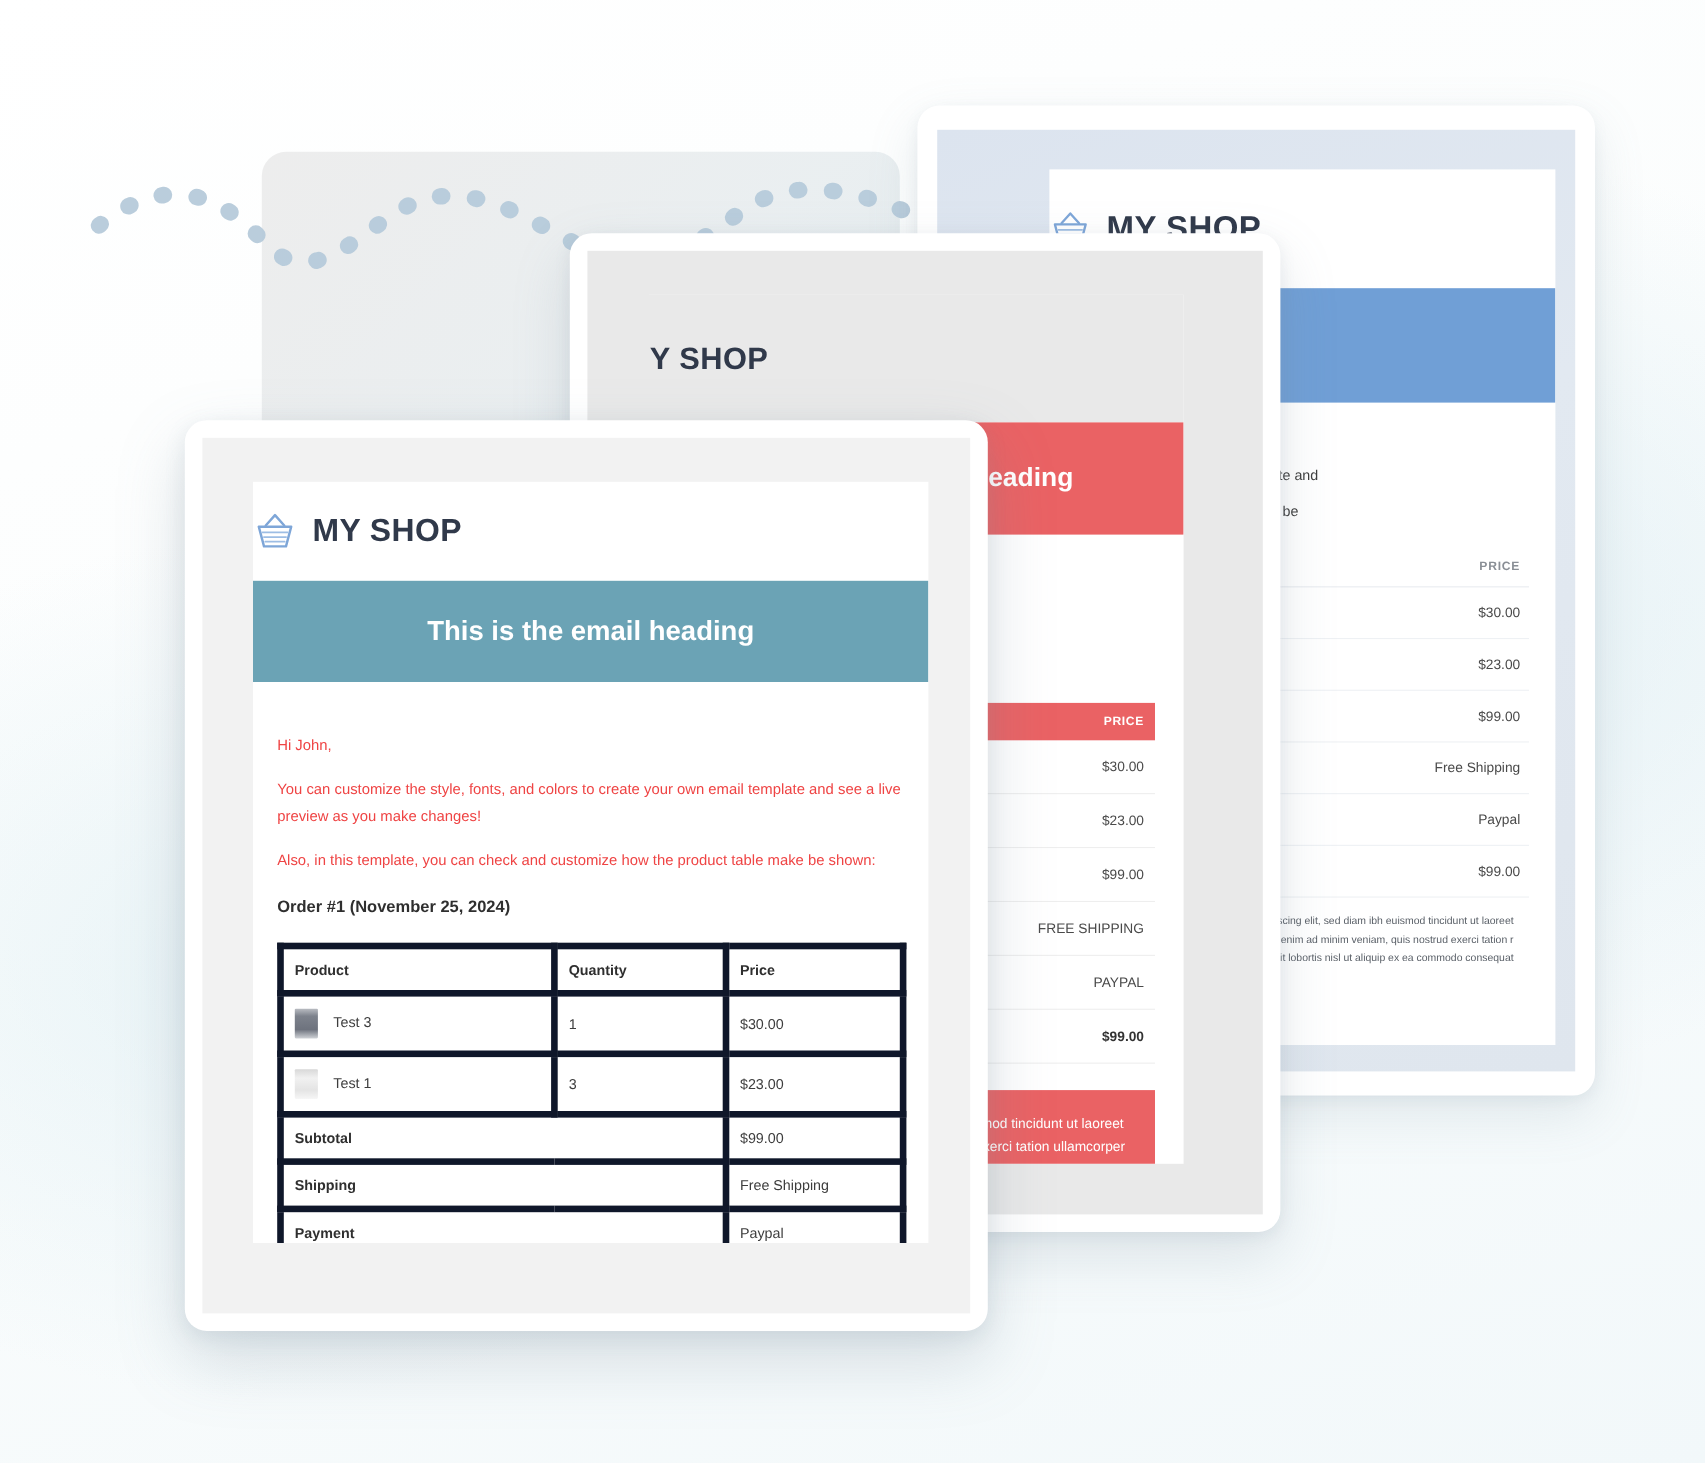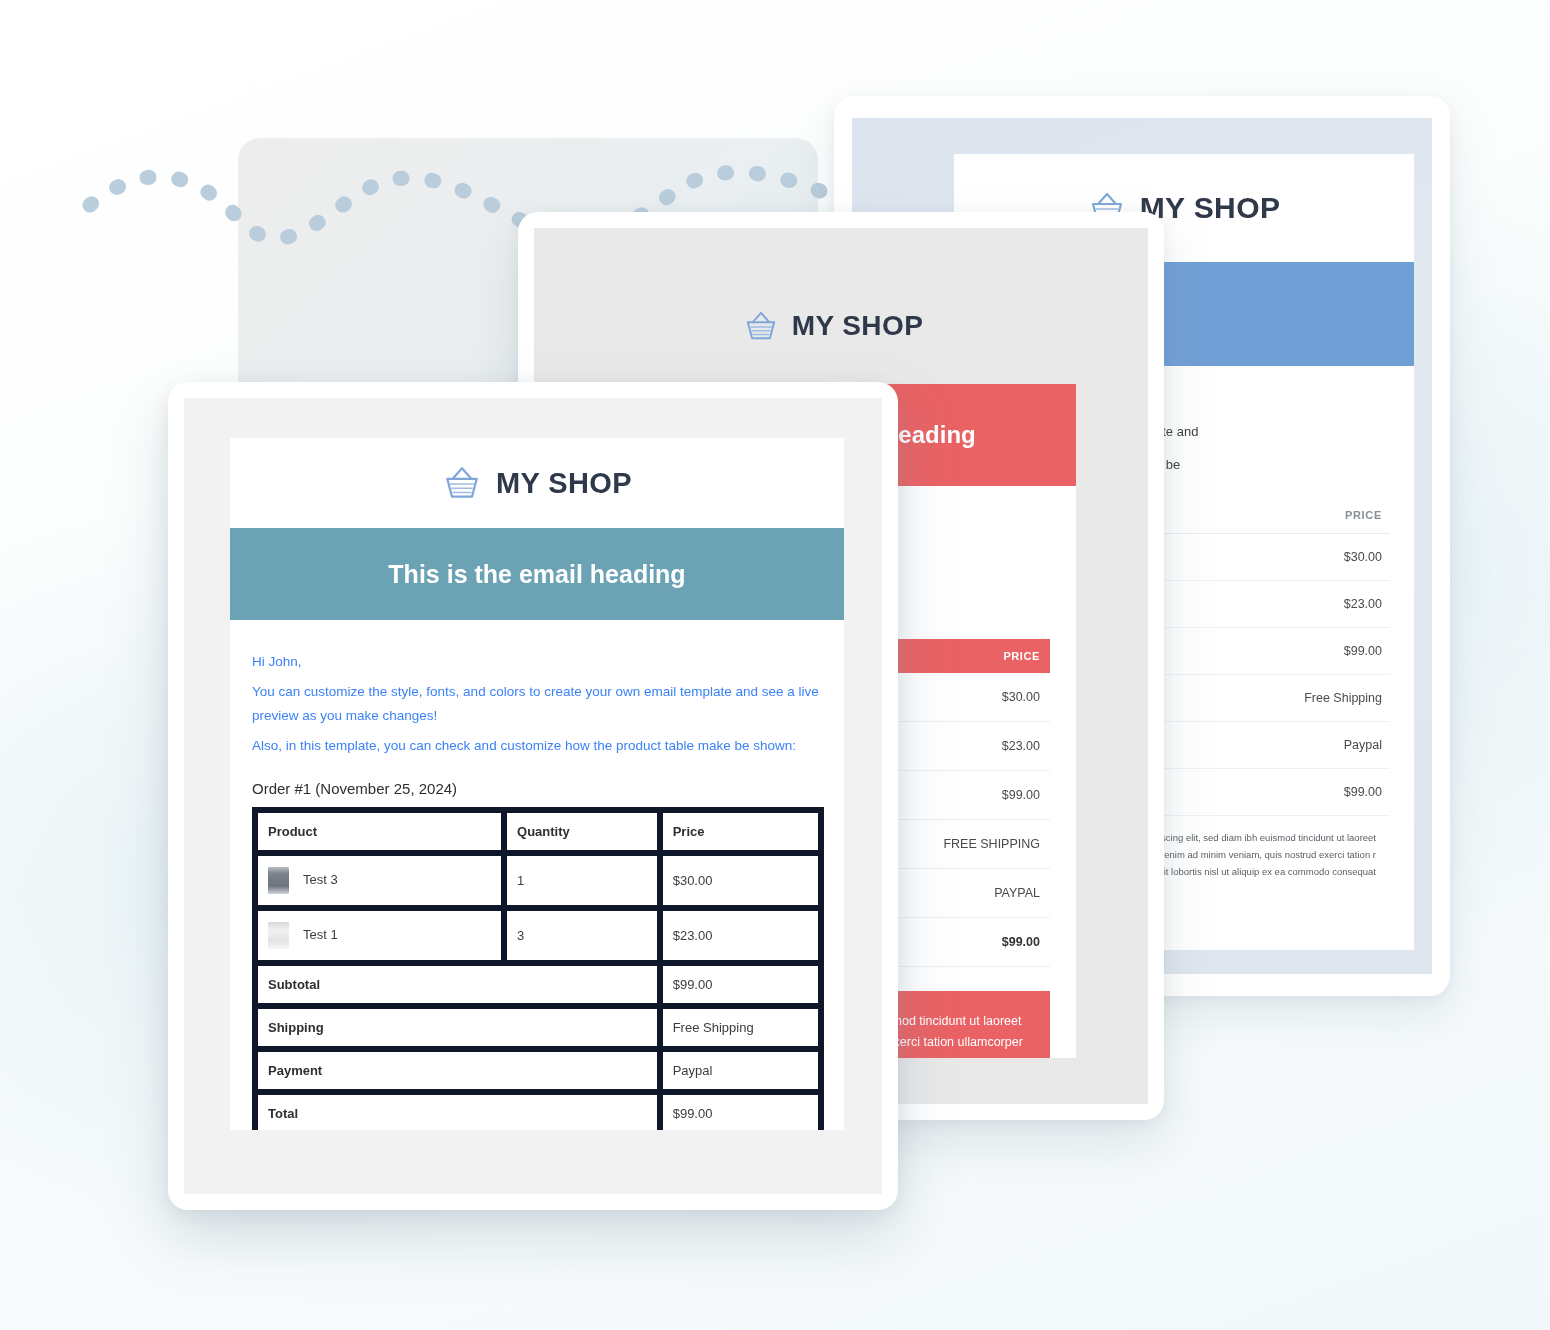--- a/index.html
+++ b/index.html
@@ -24,40 +24,40 @@
     opacity:.95;
   }
   .bg-panel-fade{
     position:absolute;left:238px;top:560px;width:580px;height:180px;
     background:linear-gradient(180deg,rgba(255,255,255,0) 0%,#ffffff 88%);
   }
   .wave{position:absolute;left:80px;top:160px;width:760px;height:110px;}
 
   
   .card{position:absolute;background:#ffffff;border-radius:20px;}
-  .brandbar{display:flex;align-items:center;justify-content:center;}
+  .brandbar{display:flex;align-items:center;}
   .brand-text{
     font-weight:bold;color:#30394a;letter-spacing:.4px;
   }
   .basket{display:block;}
   .heading{
     color:#ffffff;font-weight:bold;text-align:center;
   }
 
   
   #front{left:168px;top:382px;width:730px;height:828px;
     box-shadow:0 26px 60px rgba(120,140,155,0.26), 0 6px 18px rgba(120,140,155,0.14);}
   #front .frame-pad{position:absolute;left:16px;top:16px;width:698px;height:796px;background:#f2f2f2;}
   #front .body{position:absolute;left:62px;top:56px;width:614px;height:692px;background:#ffffff;}
   #front .brandbar{height:90px;gap:14px;}
   #front .brand-text{font-size:29px;}
   #front .heading{background:#6ba3b5;height:92px;line-height:92px;font-size:25px;}
   #front .content{padding:30px 20px 0 22px;}
-  #front .p{font-size:13.5px;color:#3b82f6;line-height:1.78;margin:0 0 6px 0;}
-  #front .ordertitle{font-size:15px;font-weight:normal;color:#2f2f2f;margin:22px 0 10px 0;}
+  #front .p{font-size:13.5px;color:#ef4444;line-height:1.78;margin:16px 0 6px 0;}
+  #front .ordertitle{font-size:15px;font-weight:bold;color:#2f2f2f;margin:22px 0 24px 0;}
 
   table.t{border-collapse:collapse;width:100%;font-size:13px;color:#3d3d3d;}
   table.t th,table.t td{border:6px solid #0f172a;padding:11px 10px;text-align:left;vertical-align:middle;}
   table.t th{font-weight:bold;color:#2f2f2f;}
   table.t td.lbl{font-weight:bold;color:#2f2f2f;}
   .thumb{display:inline-block;width:21px;height:27px;vertical-align:middle;margin-right:14px;border-radius:1px;}
   .thumb.t1{background:linear-gradient(180deg,#b9bcc2 0%,#7d828c 25%,#6e737e 70%,#cfd2d6 100%);}
   .thumb.t2{background:linear-gradient(180deg,#d8d8d8 0%,#f1f1f1 30%,#e4e4e4 70%,#f6f6f6 100%);}
 
   

